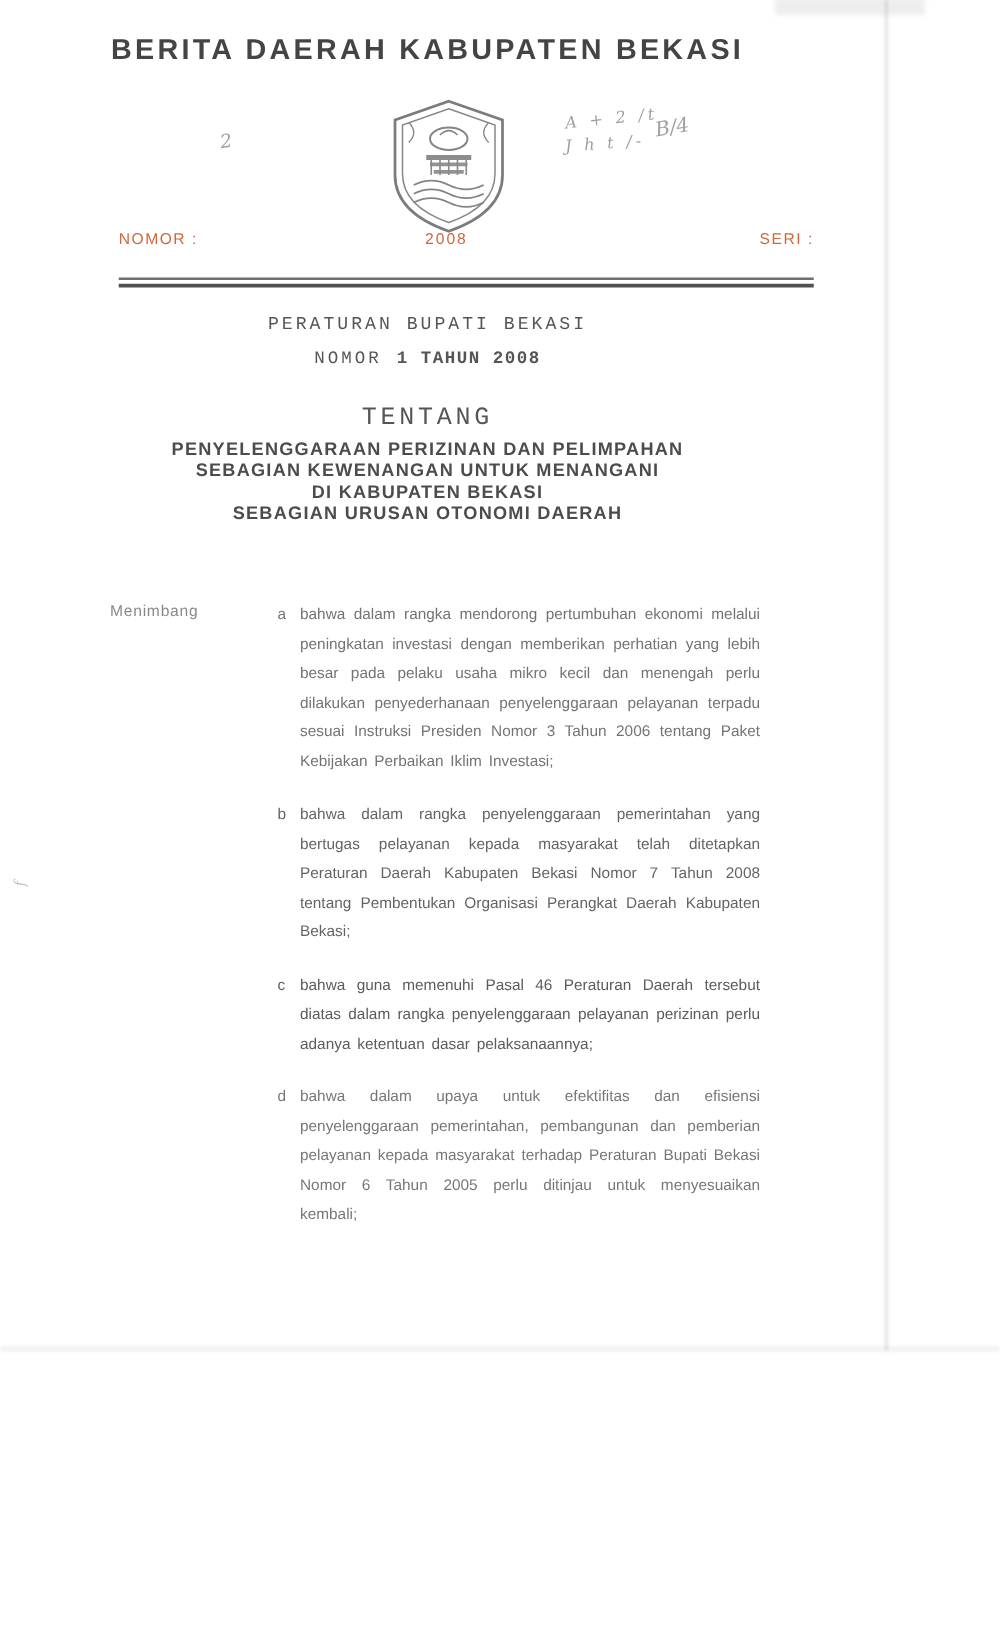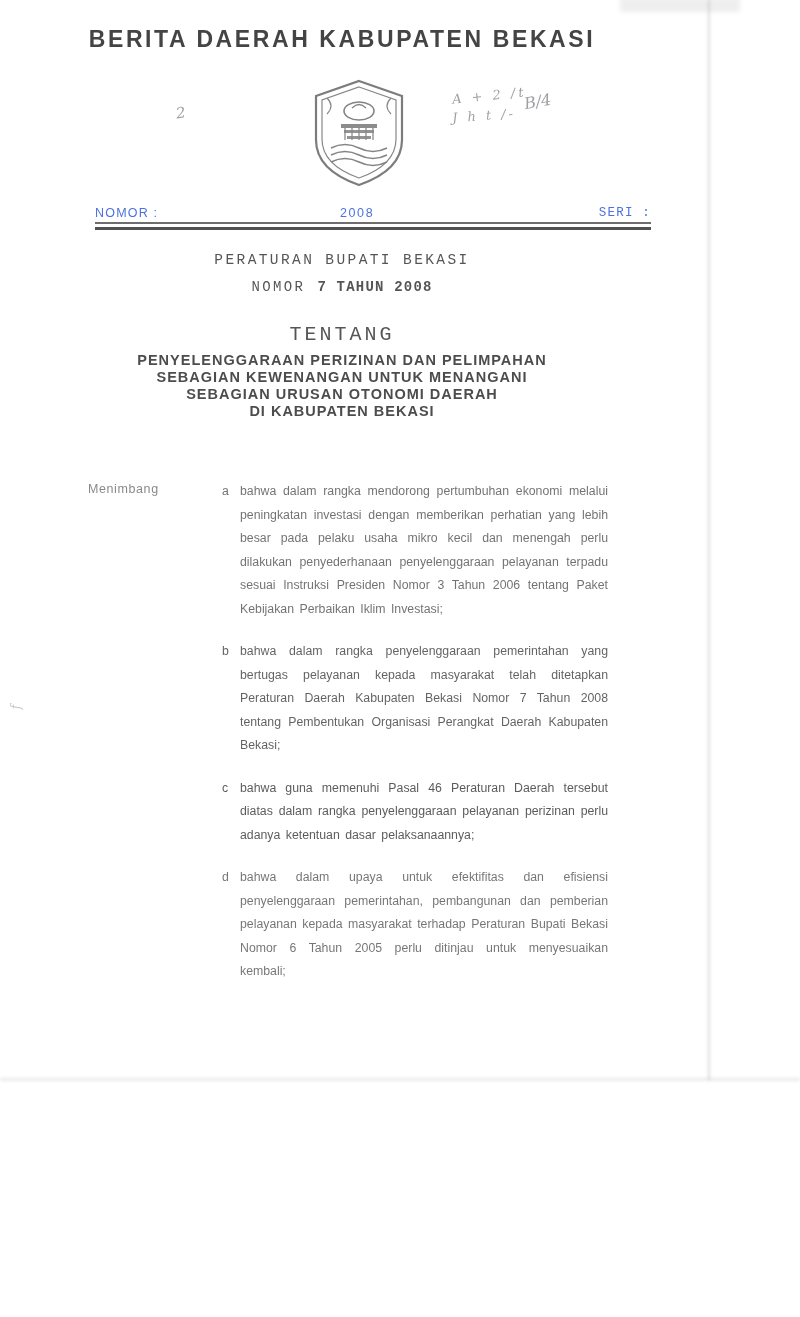--- a/index.html
+++ b/index.html
@@ -97,31 +97,31 @@
   .hand-1 { left: 176px; top: 104px; font-size: 15px; transform: rotate(-8deg); }
   .hand-2 { left: 452px; top: 88px; font-size: 13px; letter-spacing: 3px; transform: rotate(-6deg);}
   .hand-3 { left: 452px; top: 108px; font-size: 13px; letter-spacing: 3px; transform: rotate(-4deg);}
   .hand-4 { left: 524px; top: 92px; font-size: 16px; transform: rotate(-10deg); }
   .hand-5 { left: 14px;  top: 700px; font-size: 12px; transform: rotate(-90deg); opacity:0.35; }
 
   
   .nomor-row {
     position: absolute;
     left: 95px;
-    top: 206px;
+    top: 184px;
     width: 556px;
     height: 20px;
     font-size: 12.5px;
     letter-spacing: 1.2px;
-    color: #1d4ed8;
+    color: #c2410c;
     opacity: 0.8;
   }
   .nomor-left   { position:absolute; left: 0px;   top: 0; }
   .nomor-mid    { position:absolute; left: 245px; top: 0; letter-spacing:1.6px;}
-  .nomor-right  { position:absolute; right: 0px;  top: 0; font-family: Liberation Mono, monospace; }
+  .nomor-right  { position:absolute; right: 0px;  top: 0; }
 
   .rule-top {
     position: absolute;
     left: 95px;
     top: 222px;
     width: 556px;
     height: 2px;
     background: #3d3d3d;
     opacity: 0.75;
   }
@@ -254,30 +254,30 @@
       <span class="nomor-left">NOMOR :</span>
       <span class="nomor-mid">2008</span>
       <span class="nomor-right">SERI :</span>
     </div>
     <div class="rule-top"></div>
     <div class="rule-bottom"></div>
 
     <div class="center-block t-peraturan">PERATURAN  BUPATI  BEKASI</div>
 
     <div class="center-block t-nomor-line">
-      <span class="nm-label">NOMOR</span><span class="nm-val">7  TAHUN  2008</span>
+      <span class="nm-label">NOMOR</span><span class="nm-val">1  TAHUN  2008</span>
     </div>
 
     <div class="center-block t-tentang">TENTANG</div>
 
     <div class="t-subject">
       <div>PENYELENGGARAAN  PERIZINAN  DAN  PELIMPAHAN</div>
       <div>SEBAGIAN KEWENANGAN UNTUK MENANGANI</div>
+      <div>DI KABUPATEN BEKASI</div>
       <div>SEBAGIAN URUSAN OTONOMI DAERAH</div>
-      <div>DI KABUPATEN BEKASI</div>
     </div>
 
 
     <div class="menimbang-label">Menimbang</div>
 
     <div class="clause-list">
 
       <div class="clause faded-a">
         <span class="marker">a</span>
         <span class="body">bahwa dalam rangka mendorong pertumbuhan ekonomi melalui peningkatan investasi dengan memberikan perhatian yang lebih besar pada pelaku usaha mikro kecil dan menengah perlu dilakukan penyederhanaan penyelenggaraan pelayanan terpadu sesuai Instruksi Presiden Nomor 3 Tahun 2006 tentang Paket Kebijakan Perbaikan Iklim Investasi;</span>

